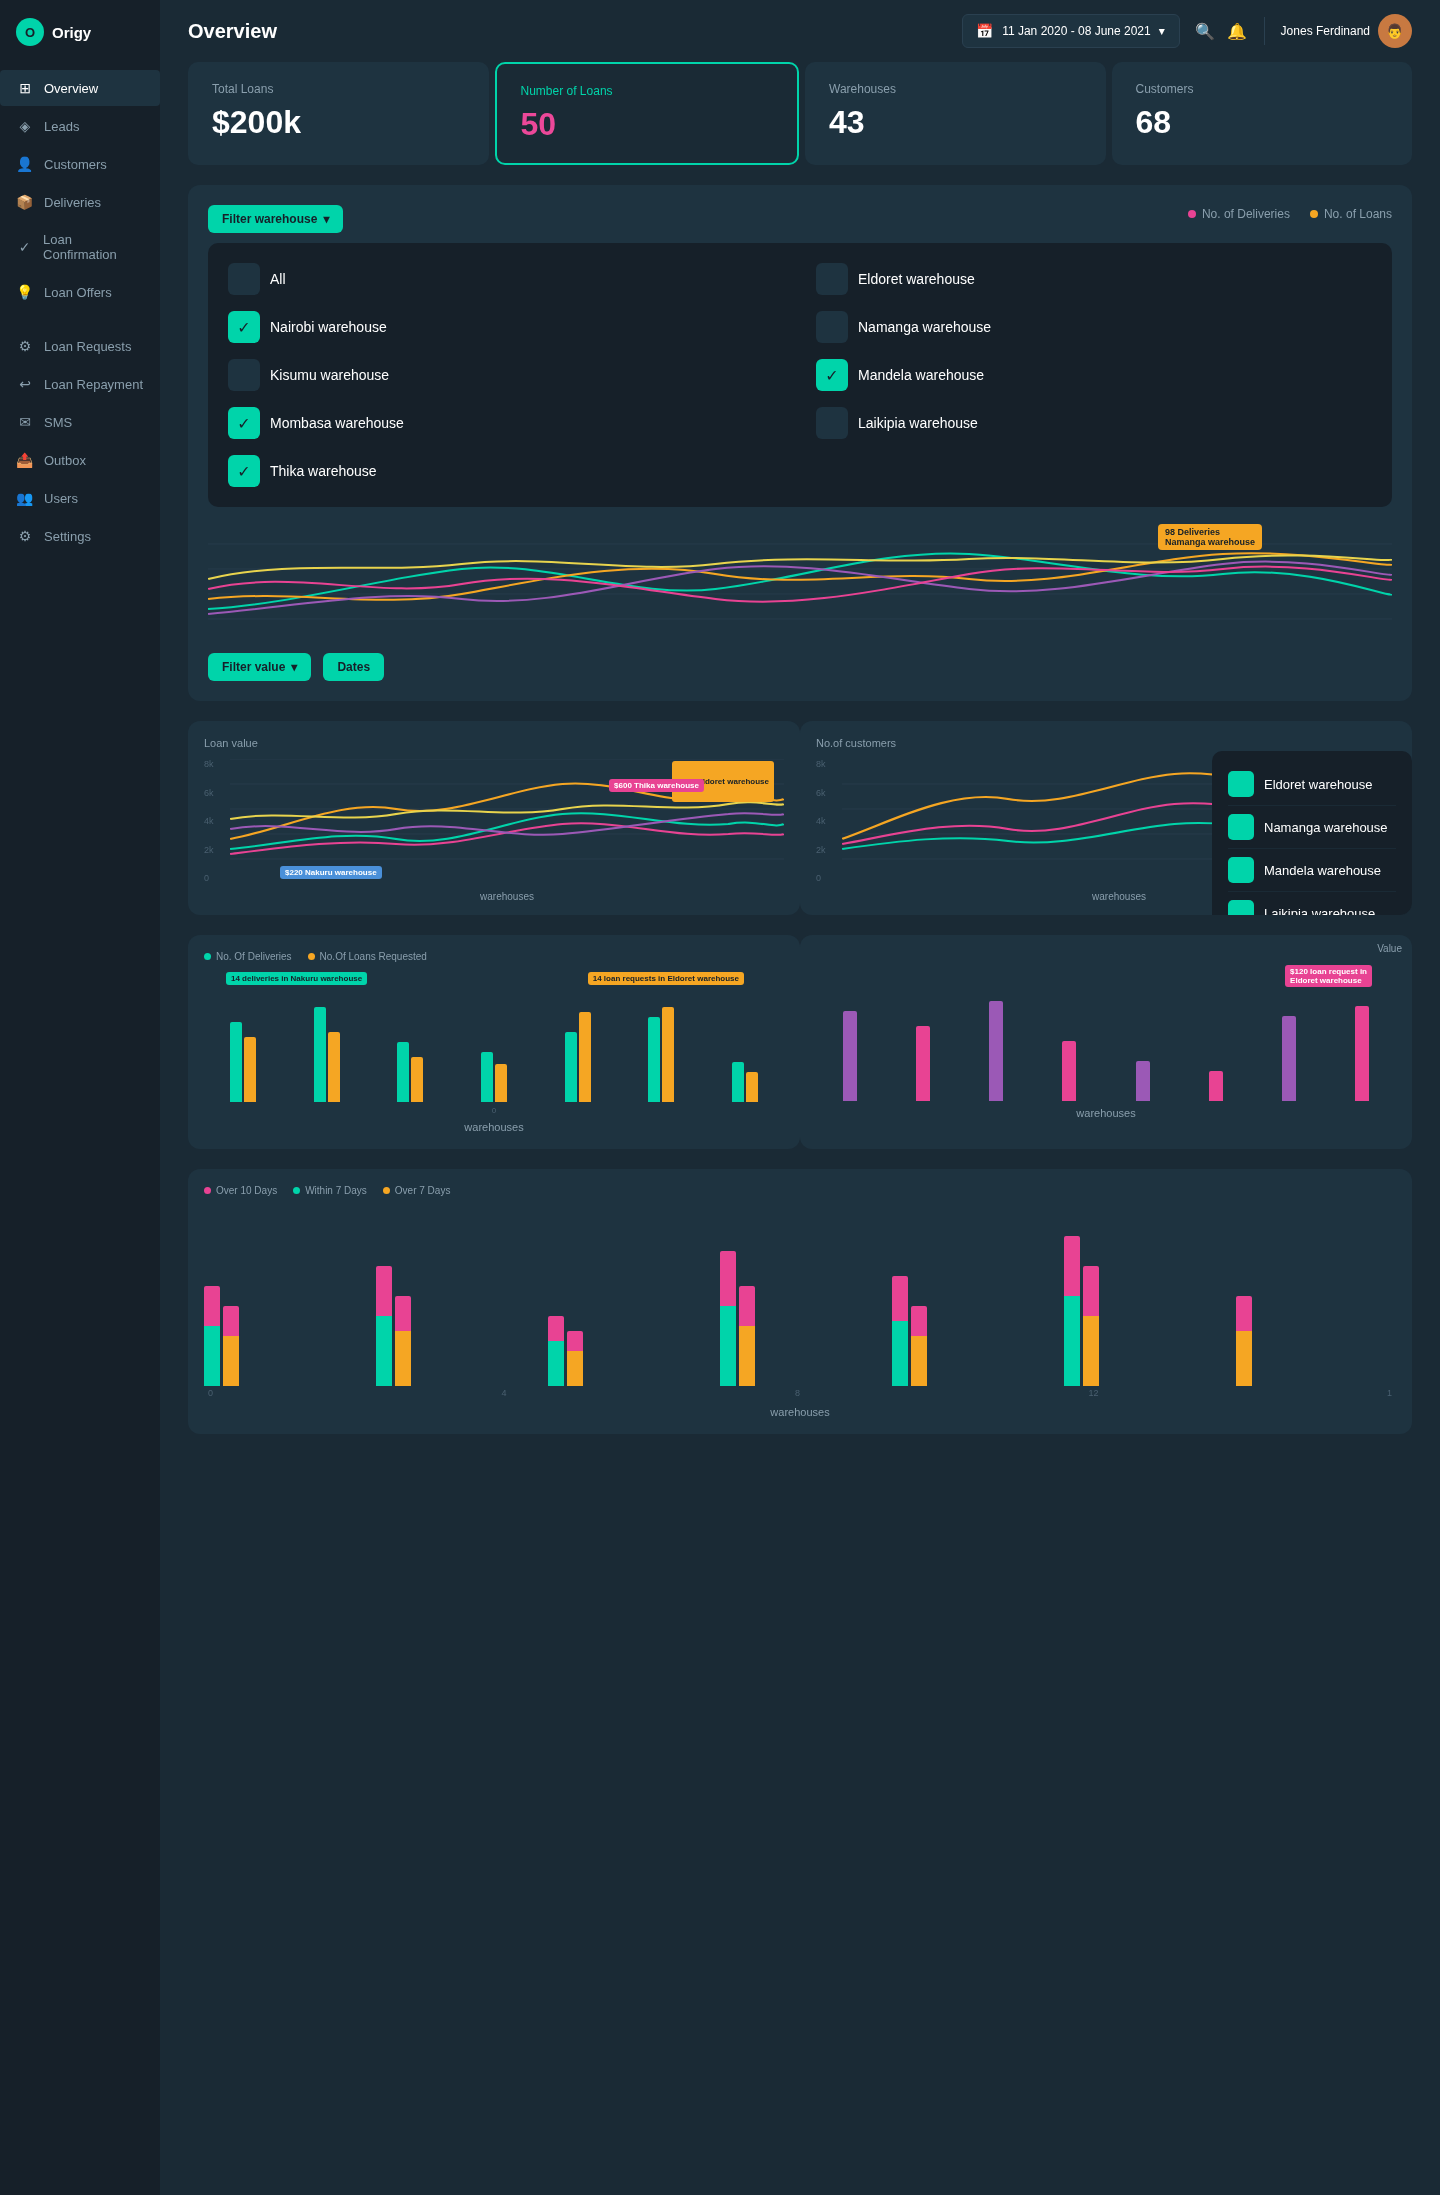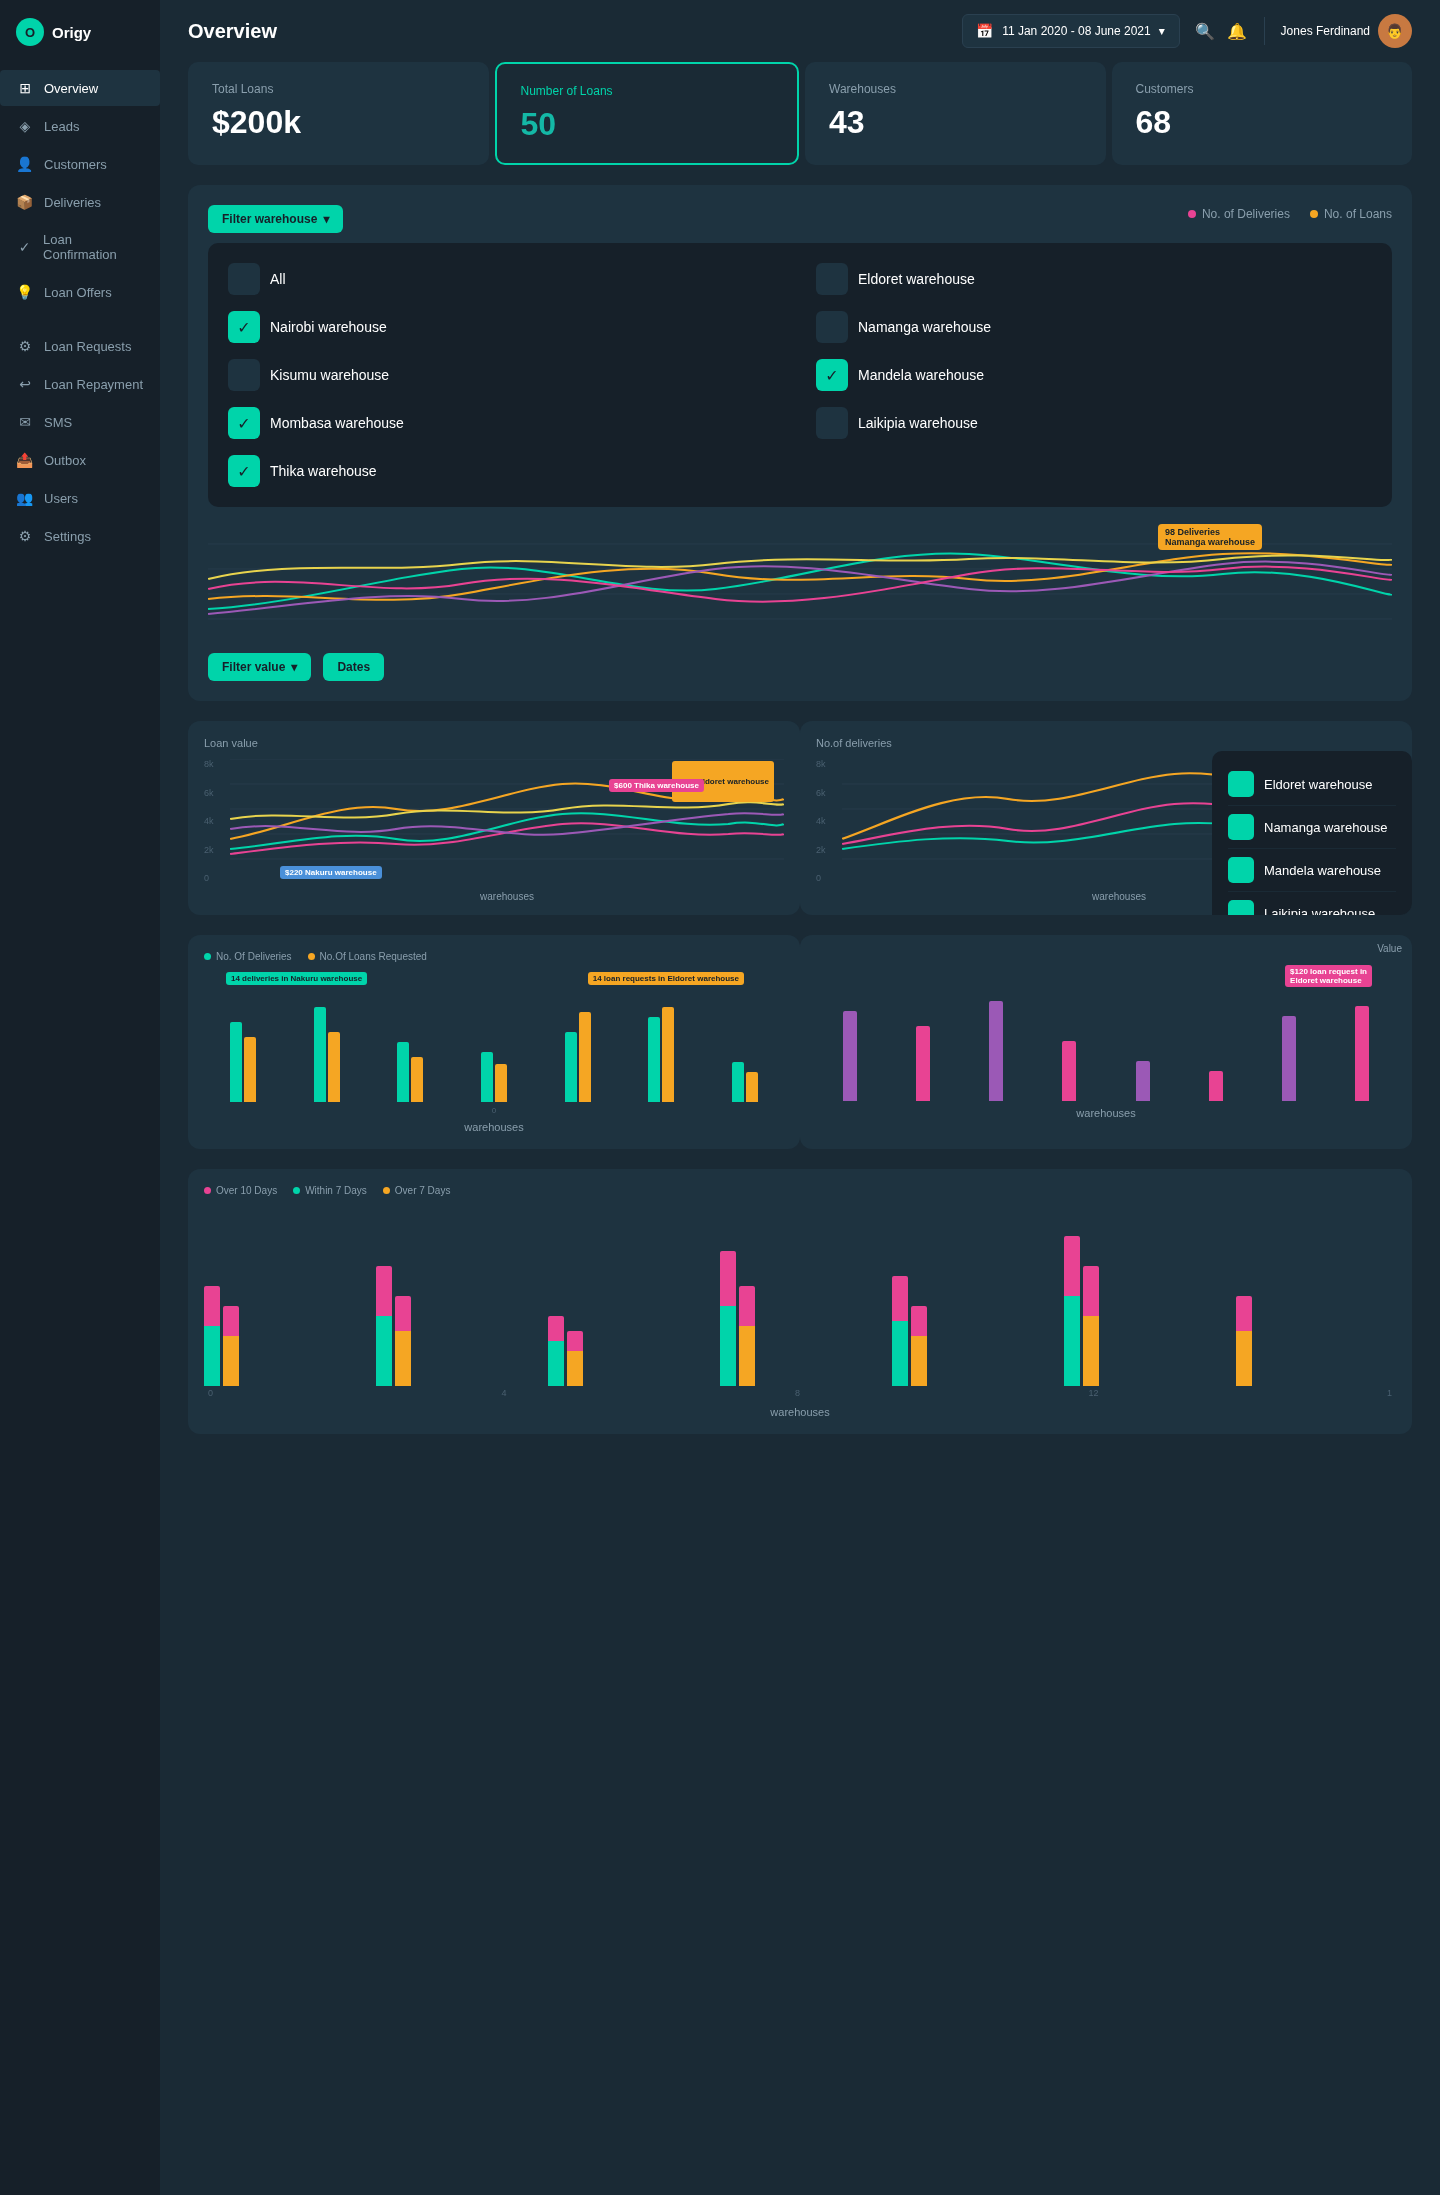--- a/index.html
+++ b/index.html
@@ -91,21 +91,21 @@
       flex-direction: column;
       gap: 8px;
     }
     .stat-card.highlighted {
       background: transparent;
       border: 2px solid #00d4aa;
     }
     .stat-label { font-size: 12px; color: #8a9fad; font-weight: 500; }
     .stat-label.green { color: #00d4aa; }
     .stat-value { font-size: 32px; font-weight: 700; color: #fff; }
-    .stat-value.green { color: #14b8a6; }
+    .stat-value.green { color: #ec4899; }
 
     
     .chart-section {
       background: #1e3340;
       border-radius: 12px;
       padding: 20px;
       margin-bottom: 20px;
       position: relative;
     }
 
@@ -422,21 +422,21 @@
             </svg>
             <div style="position:absolute; top:2px; right:10px; background:#f5a623; color:#162029; font-size:8px; font-weight:700; padding:16px 5px; border-radius:3px;">$400 Eldoret warehouse</div>
             <div style="position:absolute; top:20px; right:80px; background:#e84393; color:#fff; font-size:8px; font-weight:700; padding:2px 5px; border-radius:3px;">$600 Thika warehouse</div>
             <div style="position:absolute; bottom:20px; left:50px; background:#4a90d9; color:#fff; font-size:8px; font-weight:700; padding:2px 5px; border-radius:3px;">$220 Nakuru warehouse</div>
             <div style="text-align:center; font-size:10px; color:#8a9fad; margin-top:4px;">warehouses</div>
           </div>
         </div>
       </div>
 
       <div class="chart-card" style="position:relative;">
-        <div class="chart-title">No.of deliveries</div>
+        <div class="chart-title">No.of customers</div>
         <div style="display:flex; gap:8px;">
           <div style="display:flex; flex-direction:column-reverse; justify-content:space-between; font-size:9px; color:#4a6070; height:140px; padding-bottom:16px; min-width:18px;">
             <span>0</span>
             <span>2k</span>
             <span>4k</span>
             <span>6k</span>
             <span>8k</span>
           </div>
           <div style="position:relative; flex:1; height:140px;">
             <svg width="100%" height="124" viewBox="0 0 300 124" preserveAspectRatio="none">

